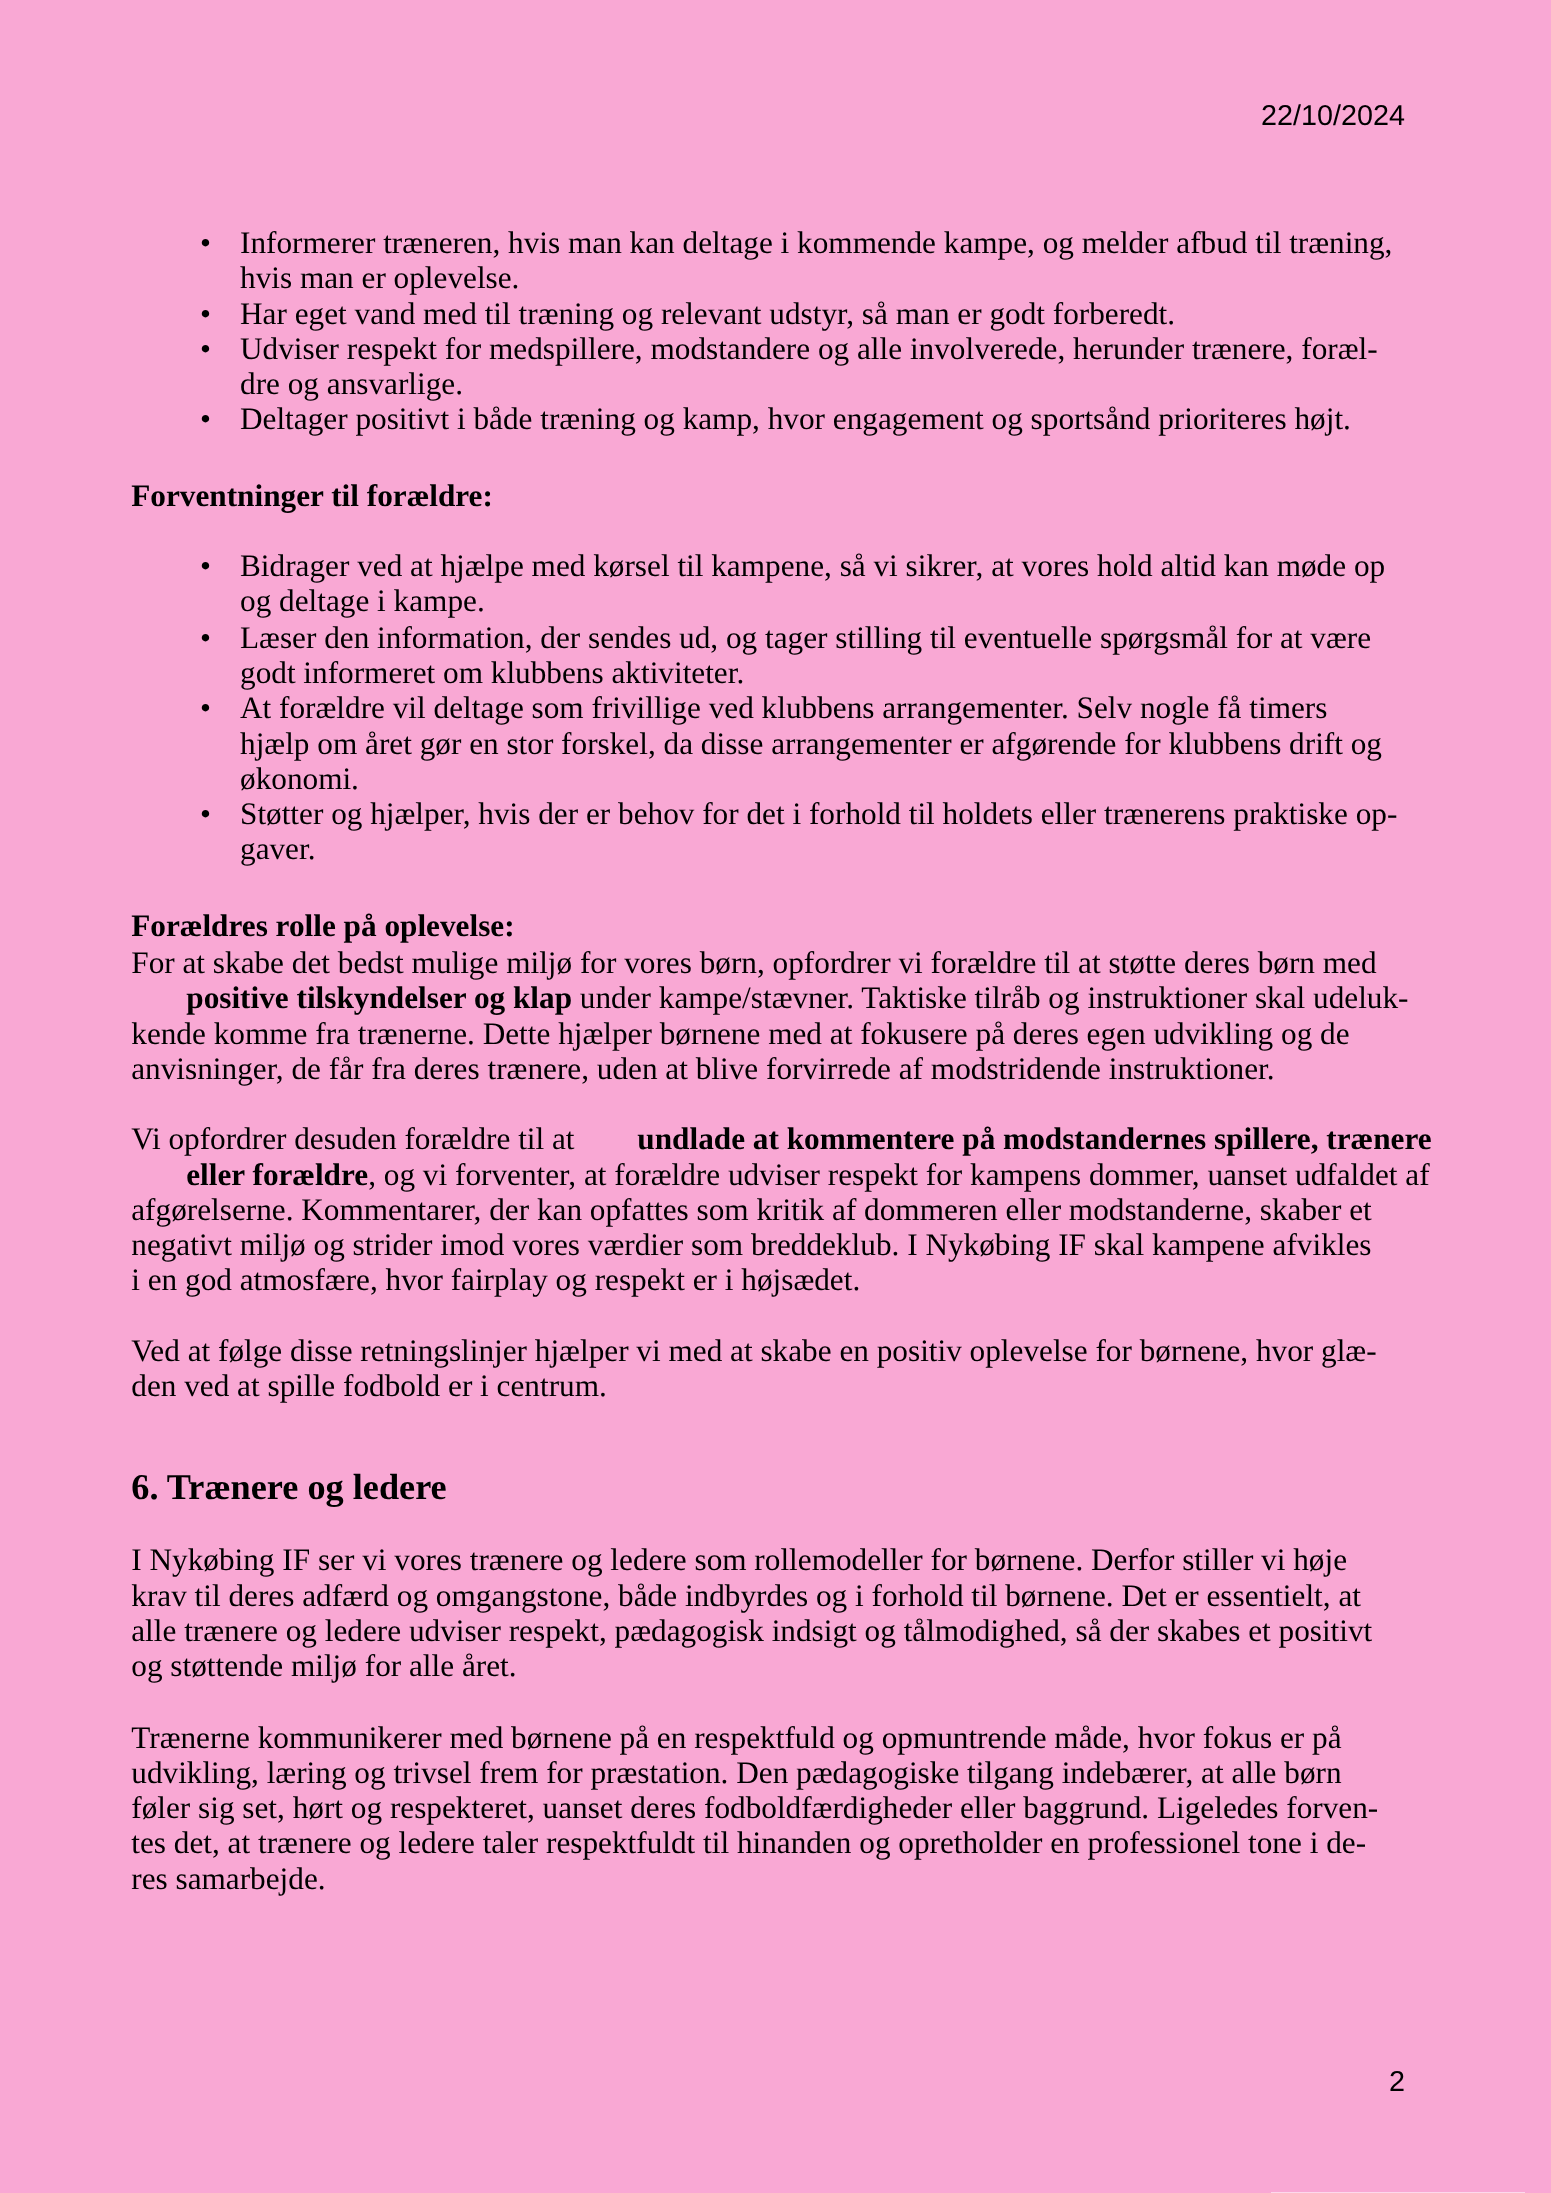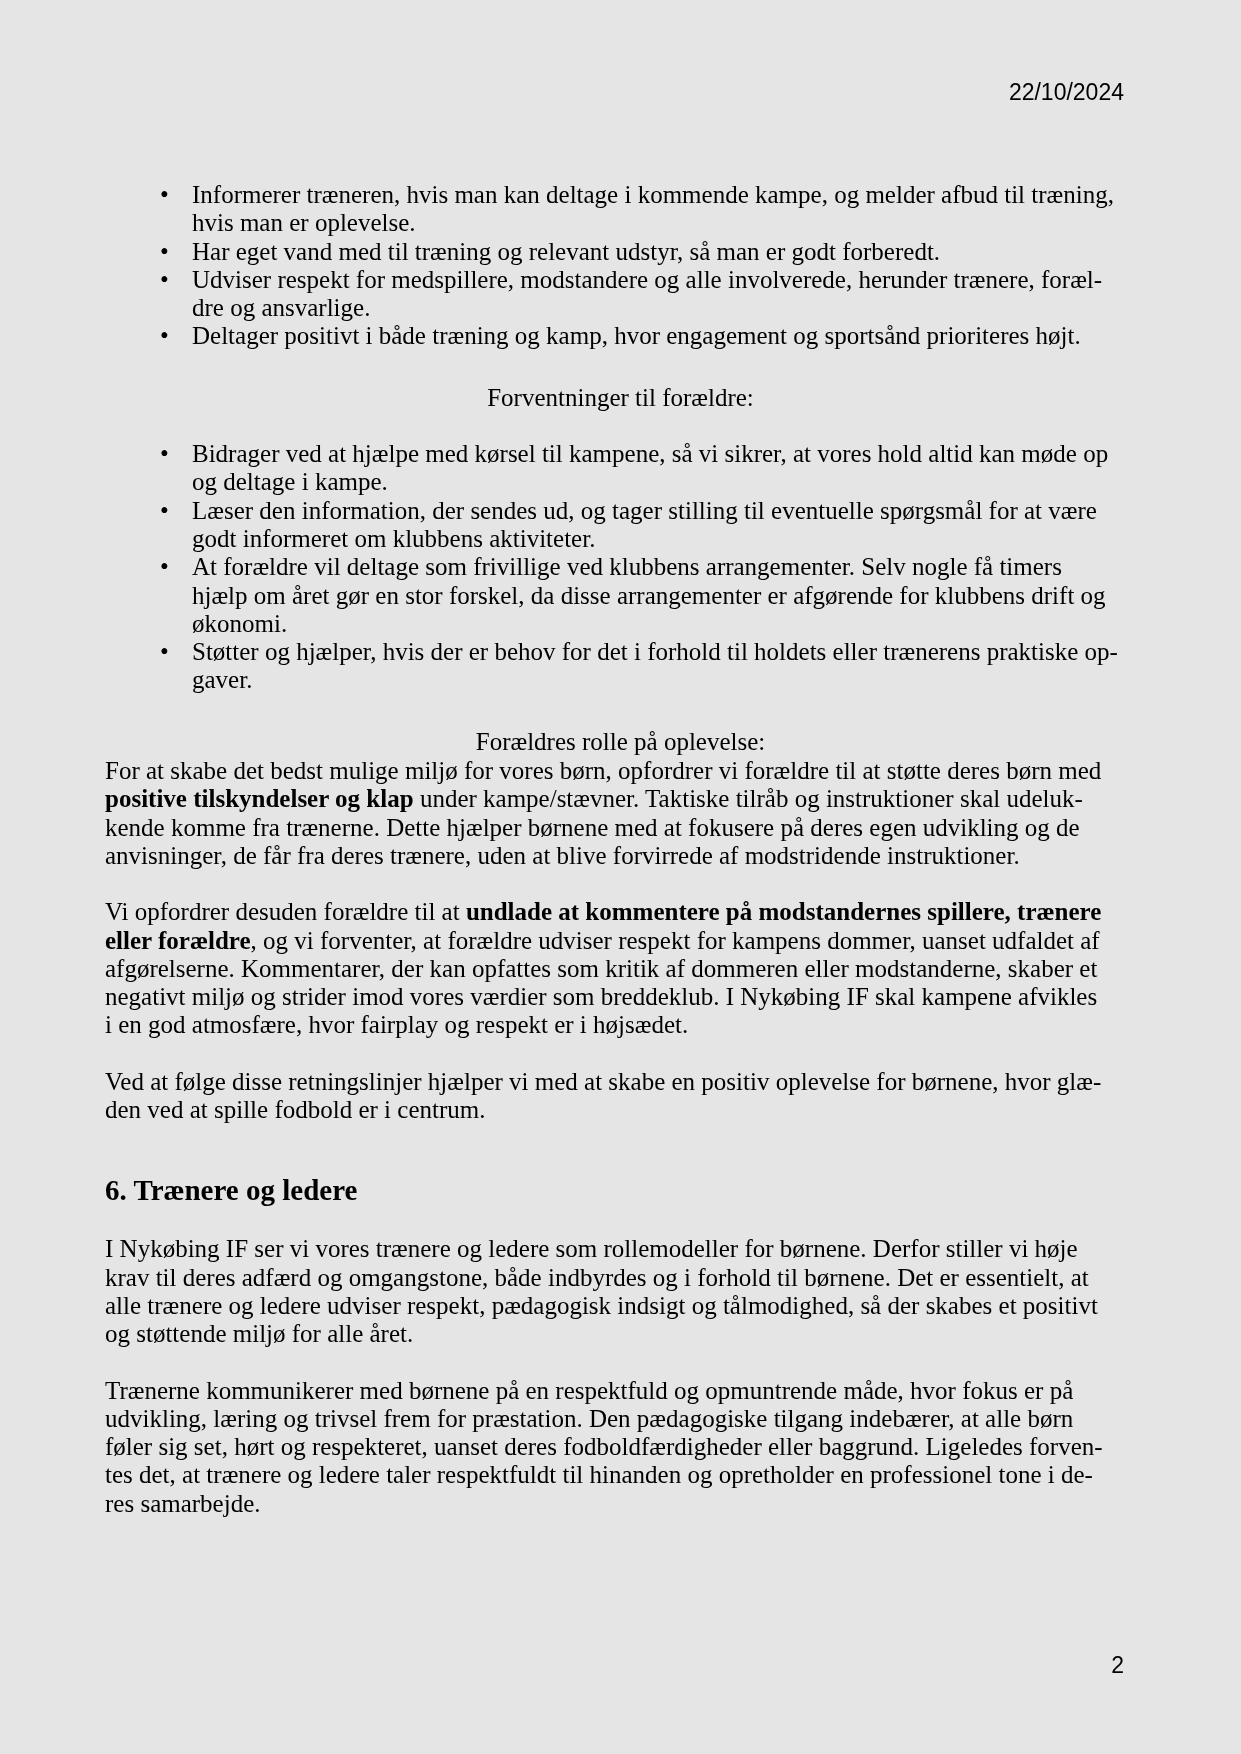--- a/index.html
+++ b/index.html
@@ -1,20 +1,20 @@
 <!DOCTYPE html>
 <html lang="da"><head>
 <meta charset="utf-8">
 <style>
   html, body { margin: 0; padding: 0; background: #ffffff; }
   .page {
     position: relative;
     width: 1241px;
     height: 1754px;
-    background: #e5e5e5;
+    background: #f9a8d4;
     color: #000000;
     font-family: "Liberation Serif", serif;
     font-size: 25px;
     line-height: 28.3px;
     overflow: hidden;
   }
   .date {
     position: absolute;
     top: 79px;
     right: 117px;
@@ -23,31 +23,31 @@
     line-height: 26px;
   }
   .content {
     position: absolute;
     left: 105px;
     top: 181px;
     width: 1031px;
   }
   .block { margin-top: 28px; }
   .content > .block:first-child { margin-top: 0; }
-  .heading { font-weight: normal; margin-top: 33px; text-align: center; }
+  .heading { font-weight: bold; margin-top: 33px; }
   .heading + .paragraph { margin-top: 1px; font-family: Liberation Serif, serif; }
   .section-heading {
     font-weight: bold;
     font-size: 29px;
     line-height: 36px;
     margin-top: 48px;
   }
   .section-heading + .paragraph { margin-top: 27px; }
   .line { white-space: pre; }
-  .line .b { font-weight: bold; }
+  .line .b { font-weight: bold; margin-left: 44px; }
   .bullet-item { position: relative; padding-left: 87px; }
   .bullet-item .marker {
     position: absolute;
     left: 55px;
     top: 0;
   }
   .page-number {
     position: absolute;
     top: 1652px;
     right: 117px;

